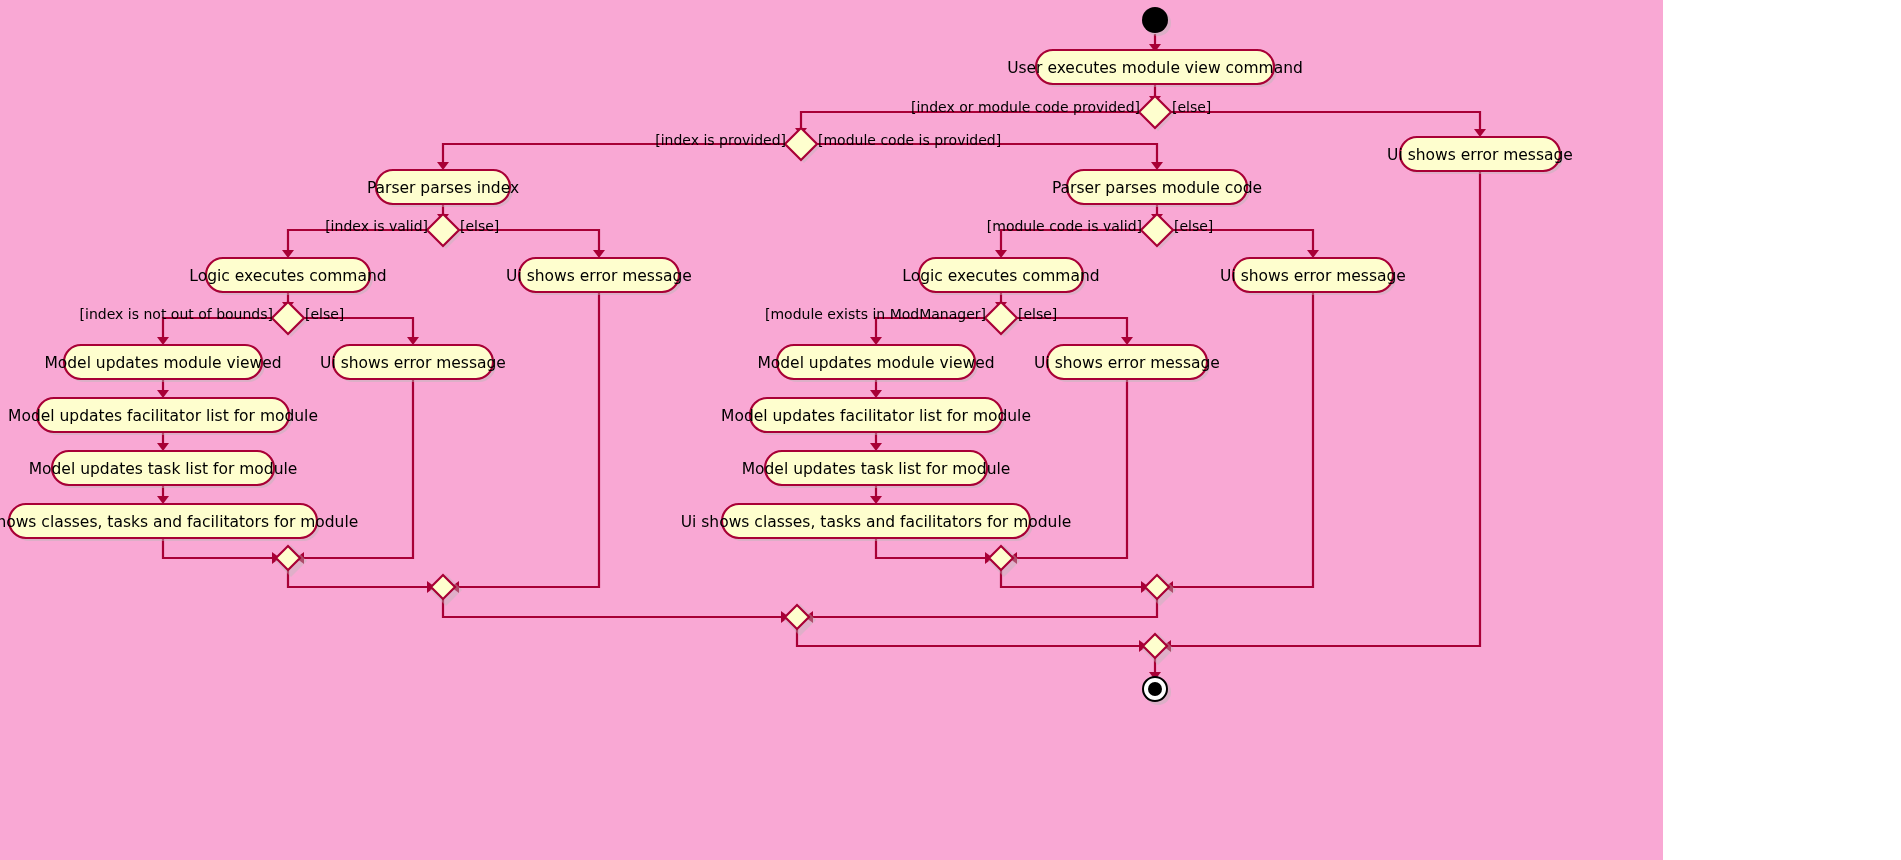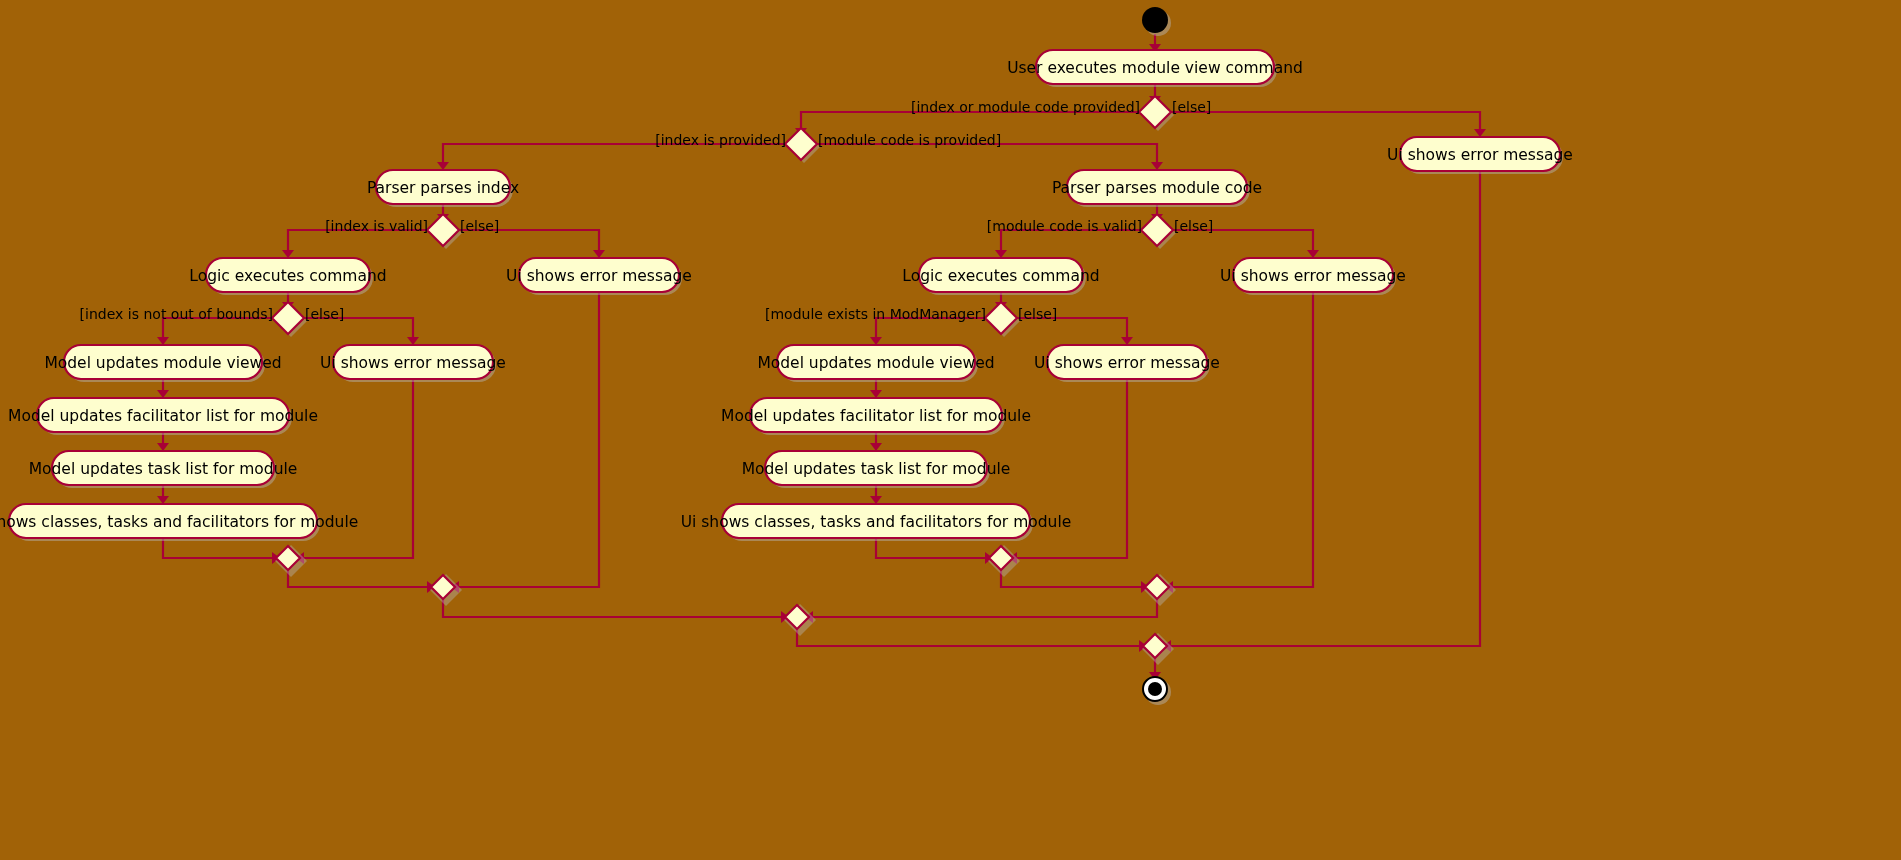--- a/index.html
+++ b/index.html
@@ -5,23 +5,23 @@
   html, body {
     margin: 0;
     padding: 0;
     background: #FFFFFF;
   }
   body {
     font-family: "DejaVu Sans", sans-serif;
   }
   #diagram-root {
     position: relative;
-    width: 1901px;
+    width: 1663px;
     height: 860px;
-    background: #a16207;
+    background: #f9a8d4;
     overflow: hidden;
   }
   svg.canvas {
     position: absolute;
     left: 0;
     top: 0;
     width: 1901px;
     height: 860px;
     display: block;
   }

